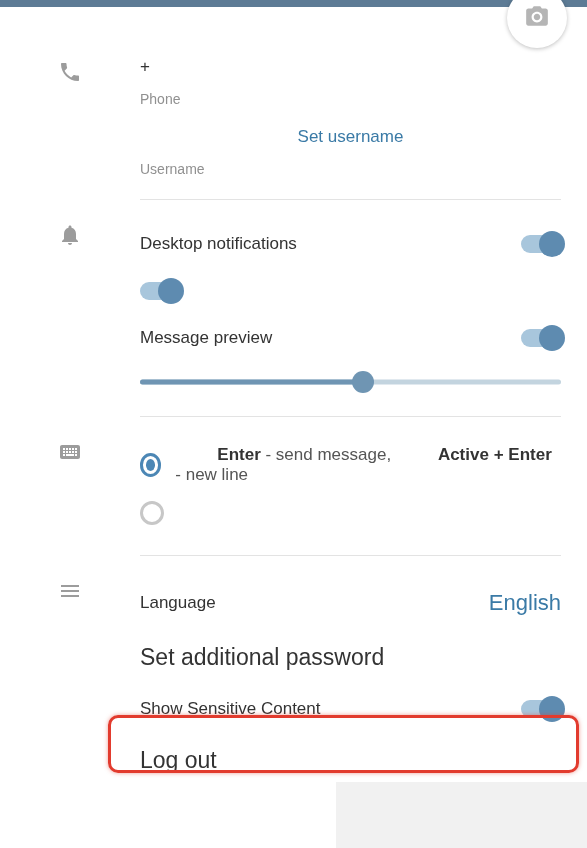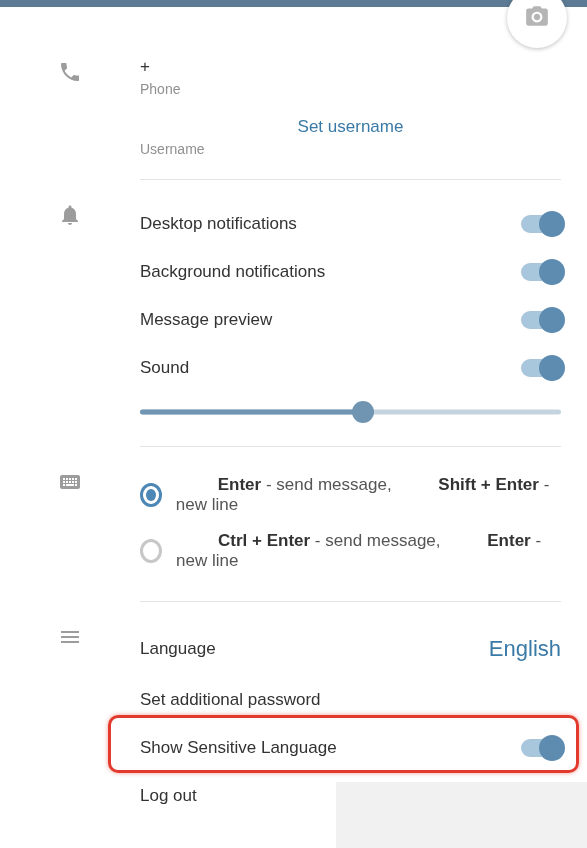--- a/index.html
+++ b/index.html
@@ -7,38 +7,38 @@
 .topbar{height:7px;background:#5d7b95;}
 .camera-btn{position:absolute;top:-12px;right:20px;width:60px;height:60px;border-radius:50%;background:#fff;box-shadow:0 1px 4px rgba(0,0,0,.25);display:flex;align-items:center;justify-content:center;}
 .camera-btn svg{width:26px;height:26px;fill:#b5b5b5;}
 .content{padding-top:50px;}
 .row{display:flex;}
 .icon-col{width:140px;display:flex;justify-content:center;padding-top:3px;}
 .icon-col svg{width:24px;height:24px;fill:#9c9c9c;}
 .body-col{flex:1;padding-right:26px;}
 .profile-item{margin-bottom:6px;}
 .phone-val{font-size:17px;color:#333;}
-.sublbl{font-size:14px;color:#909090;margin-top:4px;}
+.sublbl{font-size:14px;color:#909090;margin-top:14px;}
 .username-link{font-size:17px;color:#3a7aa6;cursor:pointer;text-align:center;}
 hr.div{border:none;border-top:1px solid #e3e3e3;margin:22px 0 20px;}
 .setting-row{display:flex;align-items:center;justify-content:space-between;padding:14px 0;font-size:17px;color:#333;}
 .toggle{width:40px;height:18px;border-radius:9px;background:#a8c6dc;position:relative;}
 .toggle .knob{position:absolute;right:-4px;top:-4px;width:26px;height:26px;border-radius:50%;background:#5e8bb0;}
 .slider-wrap{margin:8px 0 20px;}
 .slider{position:relative;height:24px;}
 .slider .track{position:absolute;top:50%;left:0;right:0;height:5px;background:#c3d4df;border-radius:3px;transform:translateY(-50%);}
 .slider .fill{position:absolute;top:50%;left:0;width:53%;height:5px;background:#6f95b3;border-radius:3px;transform:translateY(-50%);}
 .slider .knob{position:absolute;top:50%;left:53%;width:22px;height:22px;border-radius:50%;background:#6f95b3;transform:translate(-50%,-50%);}
 .radio-row{display:flex;align-items:center;padding:8px 0;font-size:17px;color:#555;}
 .radio{width:24px;height:24px;border:3px solid #c7c7c7;border-radius:50%;margin-right:14px;position:relative;box-sizing:border-box;}
 .radio.selected{border-color:#4c87b5;}
 .radio.selected::after{content:"";position:absolute;top:3px;left:3px;right:3px;bottom:3px;border-radius:50%;background:#4c87b5;}
 .radio-text b{font-weight:700;color:#333;margin-left:42px;}
 .lang-val{color:#3a7aa6;font-size:22px;}
-.link-row{padding:14px 0;font-size:17px;color:#333;cursor:pointer;}
+.link-row{padding:14px 0;font-size:23px;color:#333;cursor:pointer;}
 .highlight-box{position:absolute;border:3px solid #e23b2e;border-radius:10px;box-shadow:0 0 4px rgba(226,59,46,.5);pointer-events:none;}
 .gray-patch{position:absolute;background:#f1f1f1;}
 </style>
 </head>
 <body>
 
 <div class="page">
   <div class="topbar"></div>
   <div class="camera-btn">
     <span>
@@ -81,33 +81,26 @@
         </span>
       </div>
       <div class="body-col">
         <div class="setting-row">
           <span>Desktop notifications</span>
           <div class="toggle">
               <div class="knob"></div>
             </div>
         </div>
         <div class="setting-row">
-          <span>Background notifications</span>
           <div class="toggle">
               <div class="knob"></div>
             </div>
         </div>
         <div class="setting-row">
           <span>Message preview</span>
-          <div class="toggle">
-              <div class="knob"></div>
-            </div>
-        </div>
-        <div class="setting-row">
-          <span>Sound</span>
           <div class="toggle">
               <div class="knob"></div>
             </div>
         </div>
         <div class="slider-wrap">
           <div class="slider">
             <div class="track"></div>
               <div class="fill"></div>
               <div class="knob"></div>
           </div>
@@ -120,25 +113,24 @@
       <div class="icon-col">
         <span>
           <svg viewBox="0 0 24 24">
               <path d="M20 5H4c-1.1 0-2 .9-2 2v10c0 1.1.9 2 2 2h16c1.1 0 2-.9 2-2V7c0-1.1-.9-2-2-2zM5 8h2v2H5V8zm0 3h2v2H5v-2zm3-3h2v2H8V8zm0 3h2v2H8v-2zm-3 5v-2h2v2H5zm3 0v-2h8v2H8zm8-3h-2v-2h2v2zm0-3h-2V8h2v2zm3 6h-2v-2h2v2zm0-3h-2v-2h2v2zm0-3h-2V8h2v2zm-6 0h-2V8h2v2zm0 3h-2v-2h2v2z"></path>
             </svg>
         </span>
       </div>
       <div class="body-col">
         <div class="radio-row">
           <div class="radio selected"></div>
-          <span class="radio-text"><b>Enter</b><span> - send message, </span><b>Shift + Enter</b><span> - new line</span></span>
+          <span class="radio-text"><b>Enter</b><span> - send message, </span><b>Active + Enter</b><span> - new line</span></span>
         </div>
         <div class="radio-row">
           <div class="radio"></div>
-          <span class="radio-text"><b>Ctrl + Enter</b><span> - send message, </span><b>Enter</b><span> - new line</span></span>
         </div>
         <hr class="div">
       </div>
     </div>
 
     <div class="row">
       <div class="icon-col">
         <span>
           <svg viewBox="0 0 24 24">
               <path d="M3 6h18v2H3V6zm0 5h18v2H3v-2zm0 5h18v2H3v-2z"></path>
@@ -147,21 +139,21 @@
       </div>
       <div class="body-col">
         <div class="setting-row">
           <span>Language</span>
           <span class="lang-val">English</span>
         </div>
         <div class="link-row">
           <span>Set additional password</span>
         </div>
         <div class="setting-row">
-          <span>Show Sensitive Language</span>
+          <span>Show Sensitive Content</span>
           <div class="toggle">
               <div class="knob"></div>
             </div>
         </div>
         <div class="link-row">
           <span>Log out</span>
         </div>
       </div>
     </div>
   </div>

